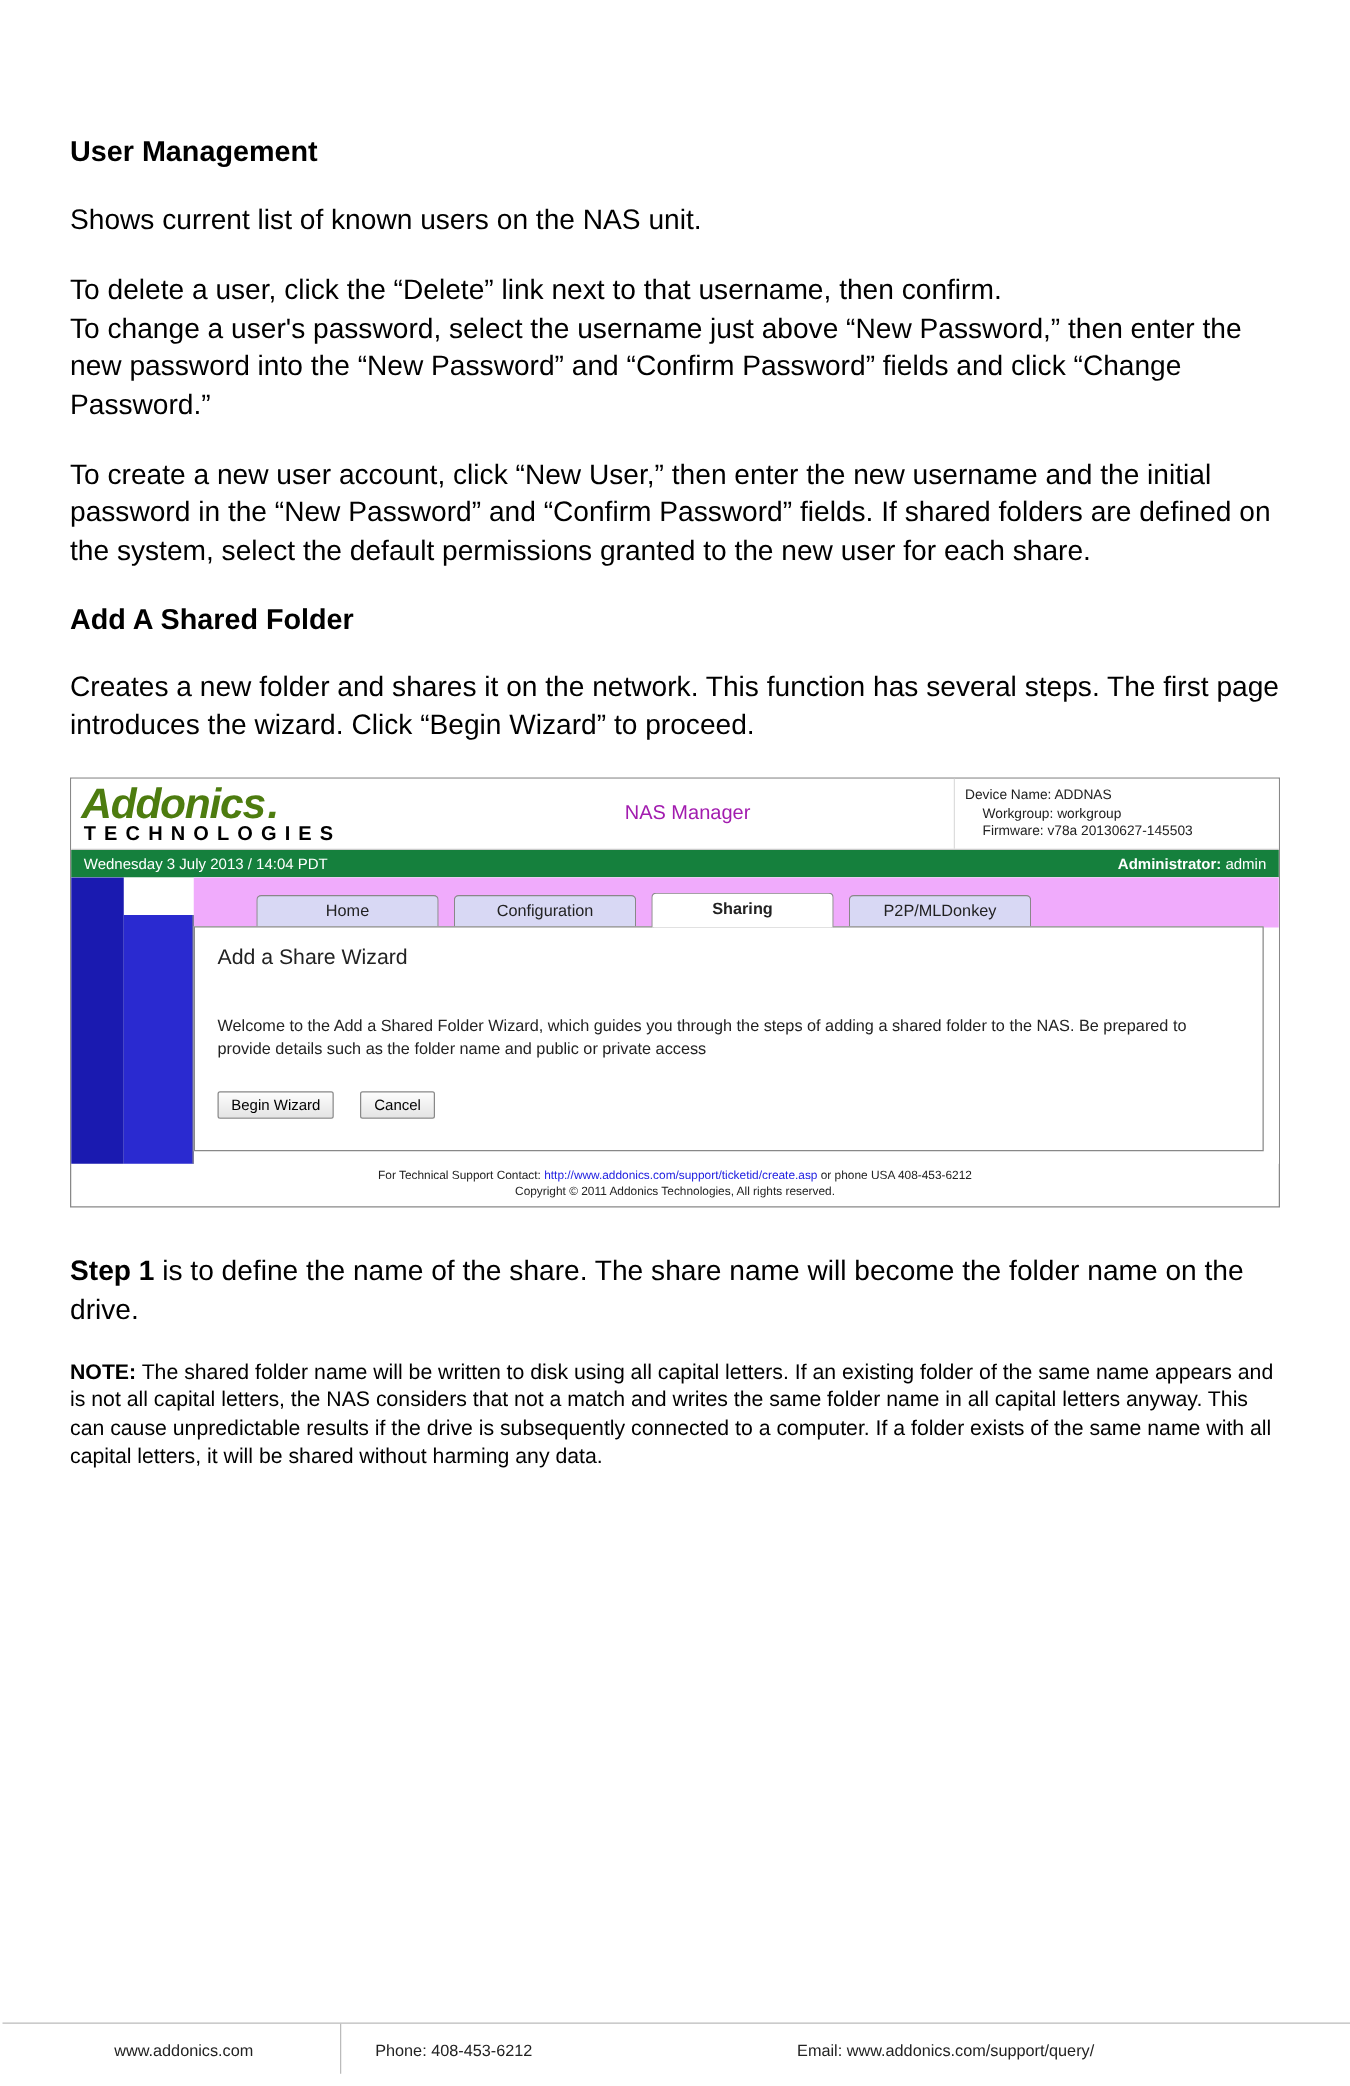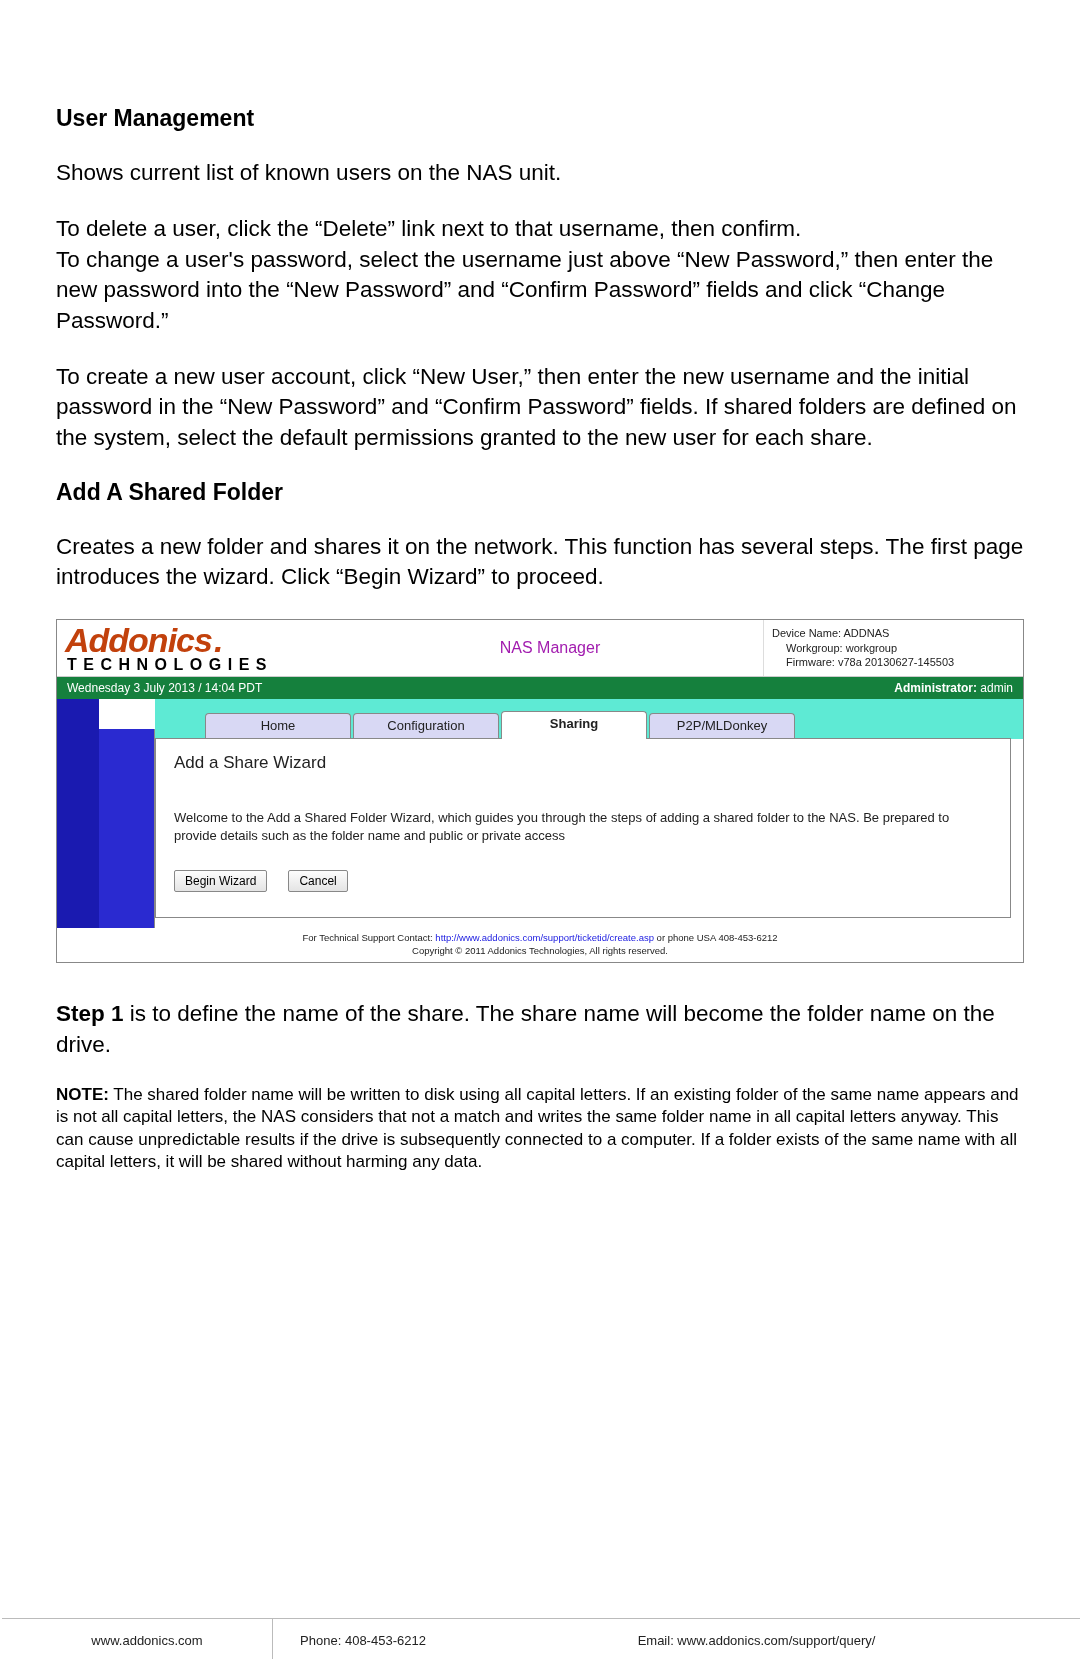--- a/index.html
+++ b/index.html
@@ -4,22 +4,21 @@
 <style>
   * { box-sizing: border-box; margin: 0; padding: 0; }
   body {
     font-family: Arial, Helvetica, sans-serif;
     background: #fff;
     width: 1080px;
     margin: 0 auto;
     color: #000;
   }
   .page {
-    padding: 80px 56px 0 56px;
-    margin-top: 25px;
+    padding: 108px 56px 0 56px;
   }
   h2.section {
     font-size: 23px;
     font-weight: bold;
     margin-bottom: 26px;
   }
   p.body {
     font-size: 22.5px;
     line-height: 1.35;
     margin-bottom: 26px;
@@ -44,21 +43,21 @@
   }
   .logo-block {
     padding: 4px 8px 0 8px;
     width: 280px;
   }
   .logo-main {
     font-family: Arial, sans-serif;
     font-weight: 900;
     font-style: italic;
     font-size: 34px;
-    color: #c2410c;
+    color: #4d7c0f;
     letter-spacing: -1px;
     line-height: 0.95;
     display:flex;
     align-items:flex-end;
   }
   .logo-dot { margin-left:2px; }
   .logo-sub {
     font-size: 16px;
     font-weight: bold;
     letter-spacing: 6.5px;
@@ -103,23 +102,23 @@
     margin-top:30px;
     box-shadow: inset -1px 0 0 #888;
   }
   .main-area {
     flex:1;
     background:#fff;
     padding: 0 0 0 0;
   }
   .tabbar {
     display:flex;
-    gap:2px;
+    gap:12px;
     padding: 8px 0 0 50px;
-    background:#5eead4;
+    background:#f0abfc;
     height:40px;
     align-items:flex-end;
   }
   .tab {
     font-size: 13px;
     color:#222;
     padding: 4px 0 6px 0;
     border:1px solid #888;
     border-bottom:none;
     background:#d8d8f4;

